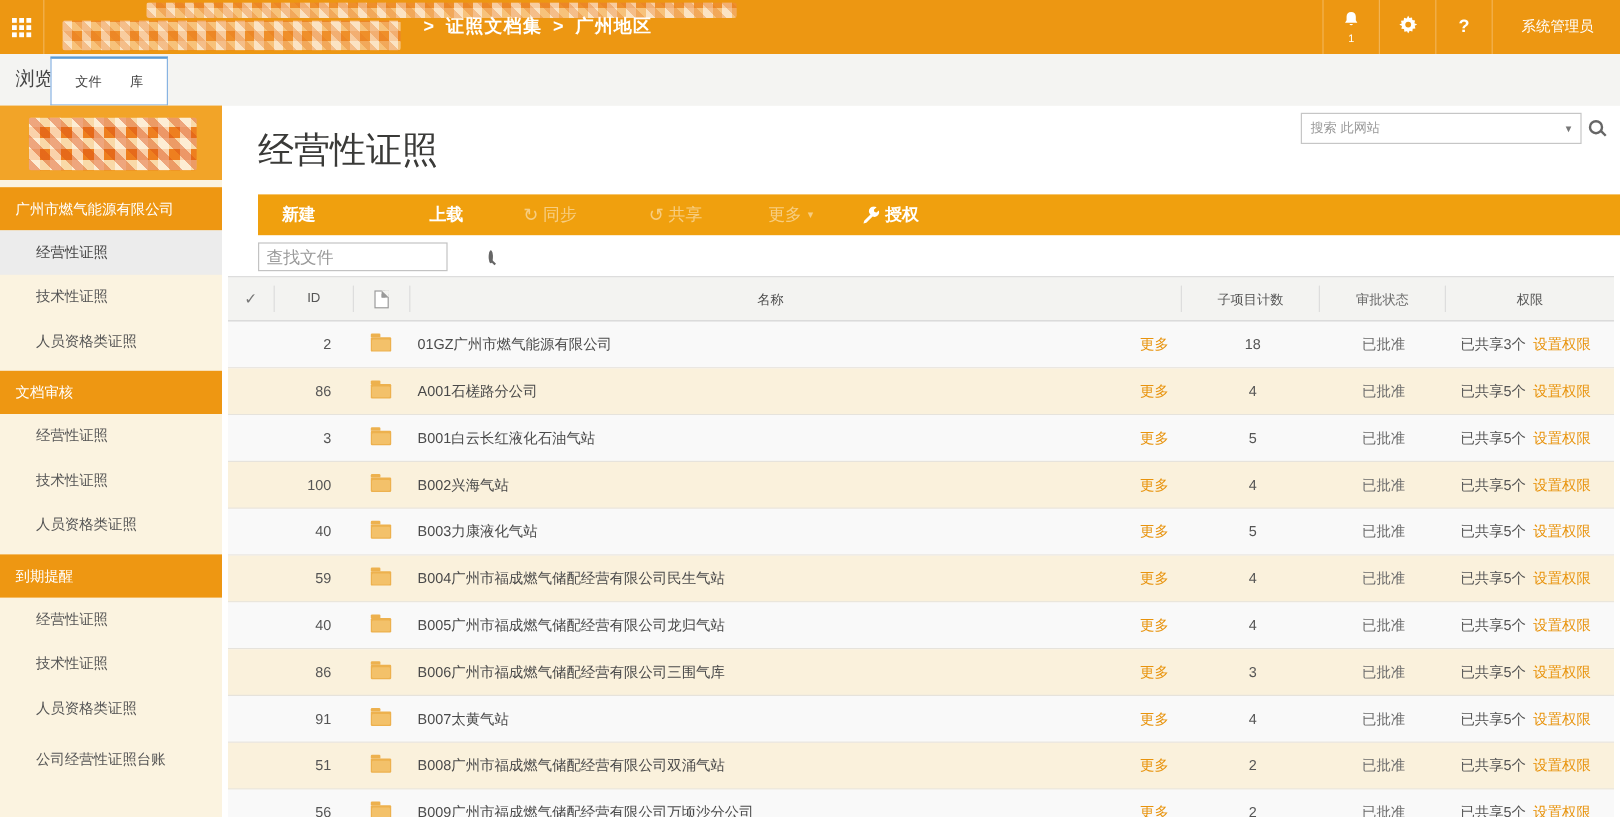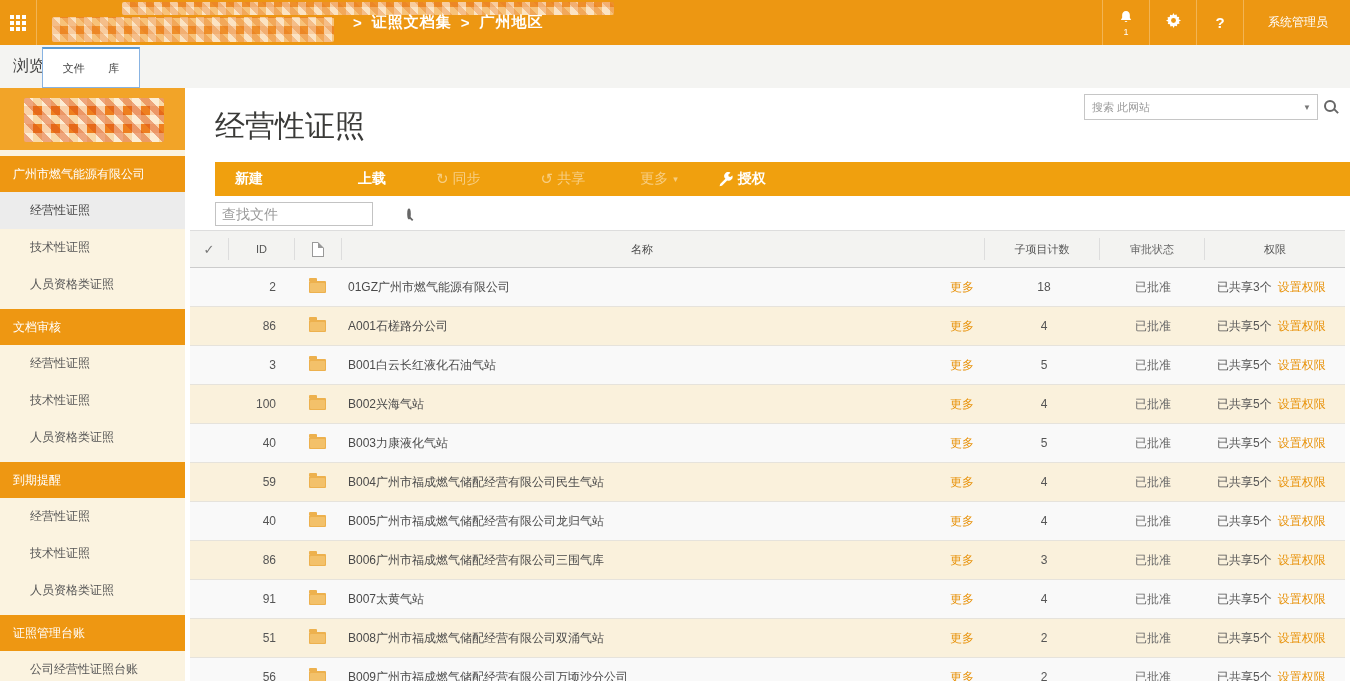--- a/index.html
+++ b/index.html
@@ -184,21 +184,20 @@
     <div class="side-header">到期提醒</div>
     <div>
           <div class="side-item">经营性证照</div>
           <div class="side-item">技术性证照</div>
           <div class="side-item">人员资格类证照</div>
         </div>
     <div class="side-gap"></div>
   </div>
 
   <div class="side-section">
-    <div class="side-header">证照管理台账</div>
     <div>
           <div class="side-item">公司经营性证照台账</div>
         </div>
 
   </div>
 </div>
 </div>
 
 <div class="main">
   <div class="site-search">

